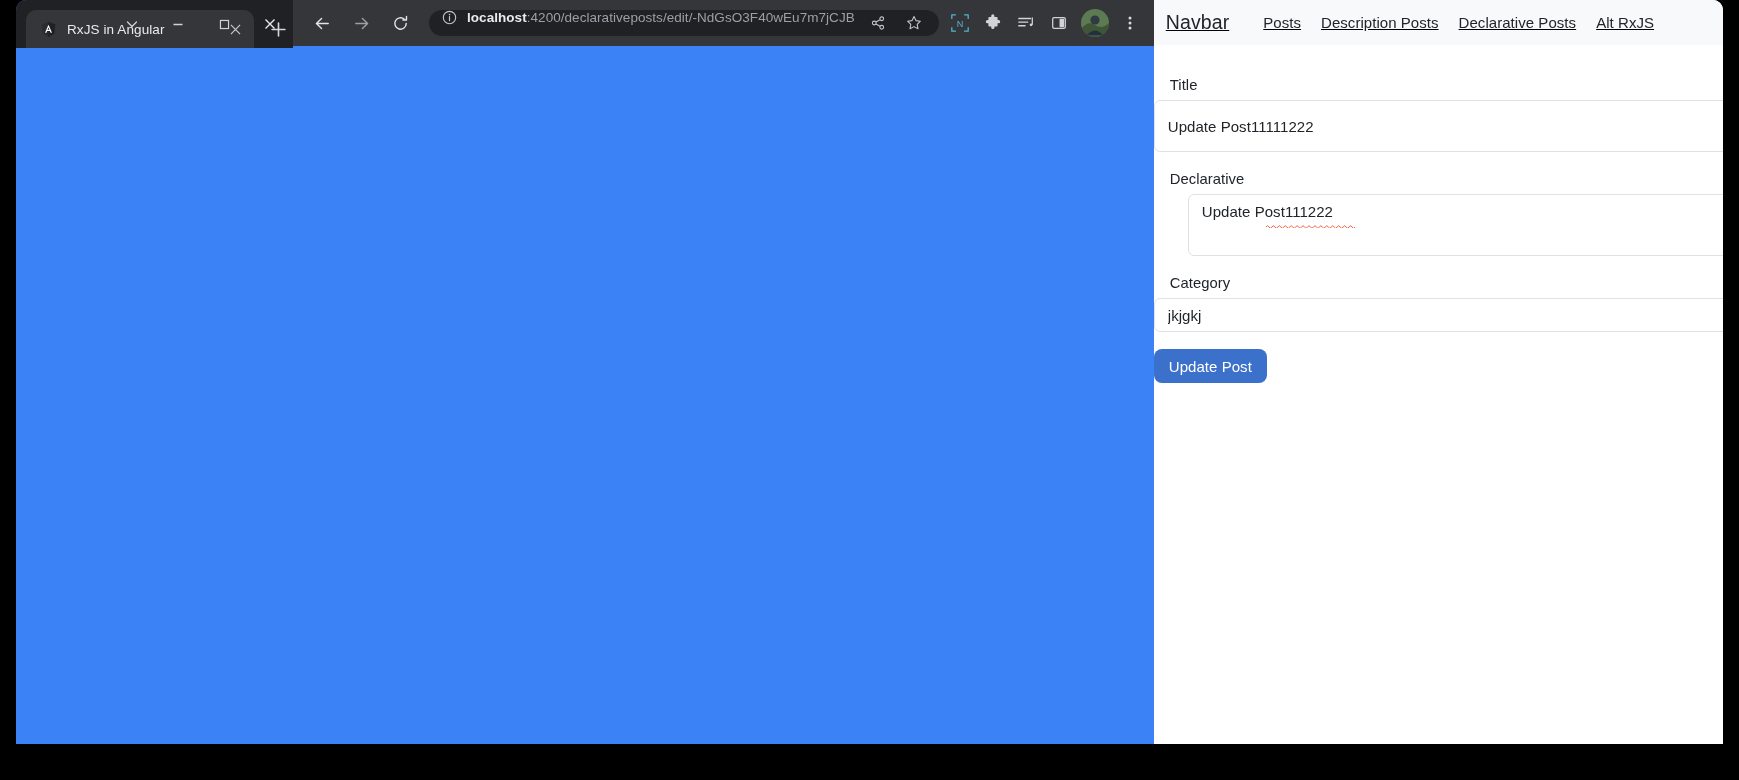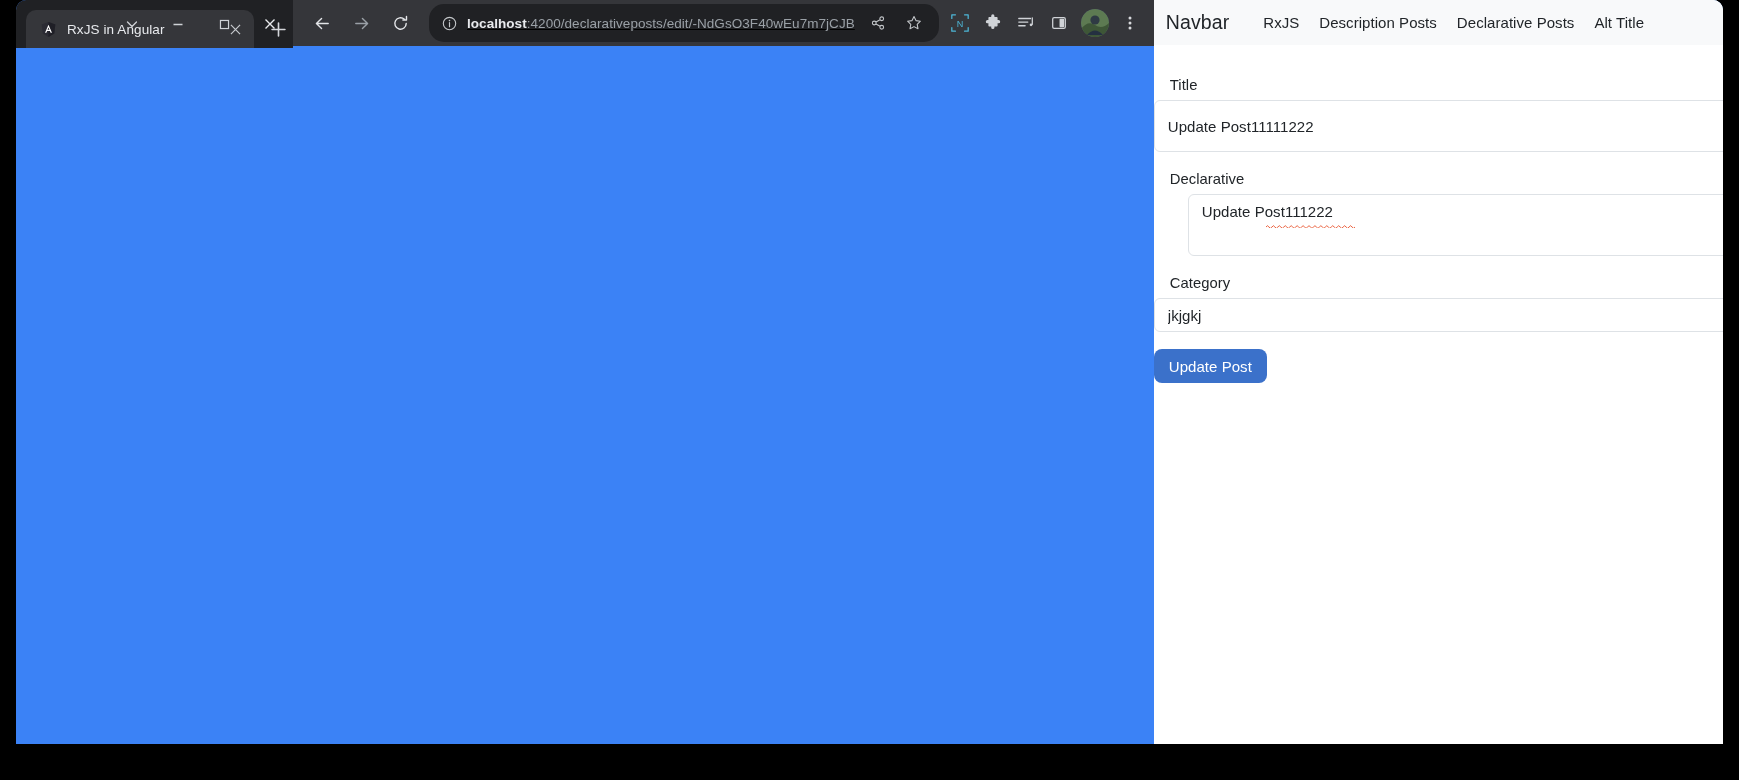--- a/index.html
+++ b/index.html
@@ -118,31 +118,30 @@
     width: 30px; height: 30px;
     display: flex; align-items: center; justify-content: center;
     border-radius: 50%;
     flex: 0 0 auto;
     margin-right: 7px;
   }
   .nav-btn svg { display: block; }
 
   #omnibox {
     flex: 1 1 auto;
-    height: 38px;
+    height: 26px;
     background: #202124;
     border-radius: 15px;
     display: flex;
-    align-items: center;
+    align-items: flex-start;
     padding: 0 12px 0 13px;
     margin-left: 5px;
     margin-right: 4px;
     gap: 10px;
     min-width: 0;
-    text-decoration: underline;
   }
 
   #site-info-icon { flex: 0 0 auto; display:flex; }
   #site-info-icon svg { display: block; }
 
   #url-text {
     flex: 1 1 auto;
     font-size: 13.5px;
     color: #9aa0a6;
     white-space: nowrap;
@@ -186,20 +185,21 @@
   }
 
   #navbar {
     height: 45px;
     background: #f8f9fa;
     display: flex;
     align-items: center;
     padding-left: 12px;
     gap: 0px;
     border-bottom: 0px solid transparent;
+    text-decoration: underline;
   }
 
   #navbar-brand {
     font-size: 19.5px;
     color: #212529;
     letter-spacing: .1px;
     margin-right: 24px;
     white-space: nowrap;
   }
 
@@ -450,24 +450,24 @@
           <circle cx="8" cy="8" r="1.5" fill="#d8dadd"></circle>
           <circle cx="8" cy="13" r="1.5" fill="#d8dadd"></circle>
         </svg>
       </div>
     </div>
 
     <div id="page">
 
       <div id="navbar">
         <span id="navbar-brand">Navbar</span>
-        <a class="nav-link">RxJS</a>
+        <a class="nav-link">Posts</a>
         <a class="nav-link">Description Posts</a>
         <a class="nav-link">Declarative Posts</a>
-        <a class="nav-link">Alt Title</a>
+        <a class="nav-link">Alt RxJS</a>
       </div>
 
       <div id="content">
         <div id="form-container">
 
 
           <div class="field-group">
             <label class="field-label">Title</label>
             <input id="title-input" class="form-control" type="text" value="Update Post11111222" style="">
           </div>

